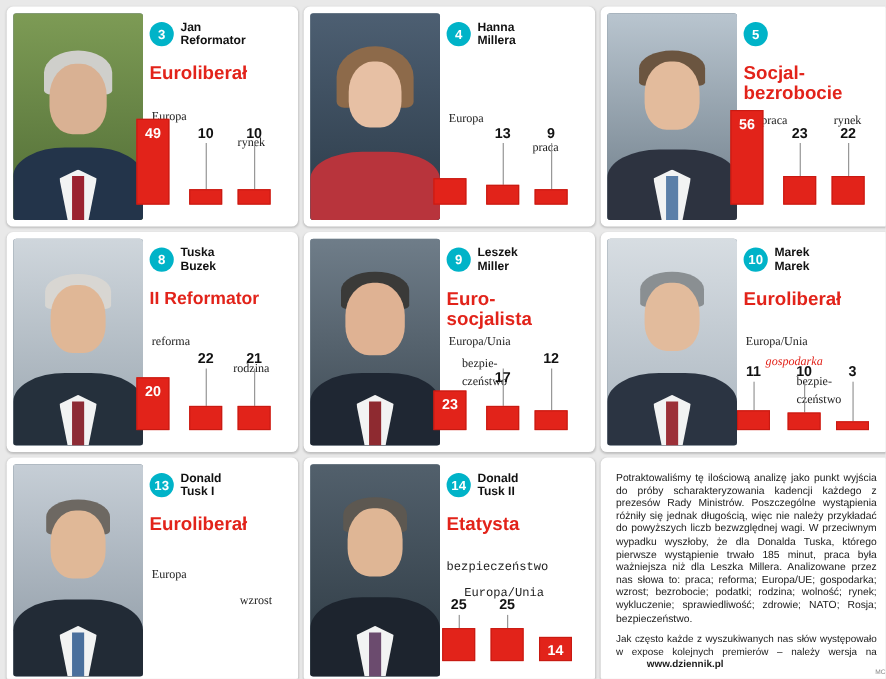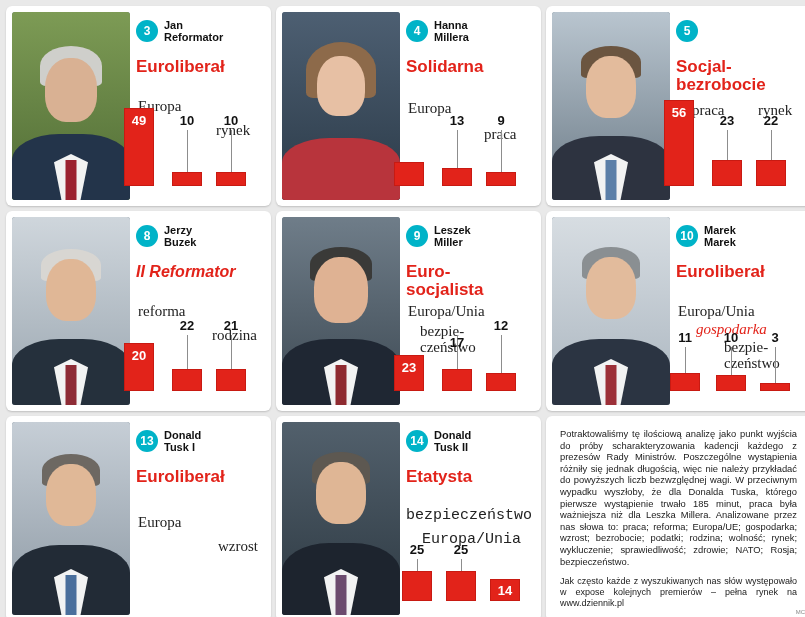--- a/index.html
+++ b/index.html
@@ -80,29 +80,29 @@
     line-height:12px;
     width:100px;
   }
   .ptype{
     position:absolute;
     top:52px;left:130px;
     font-size:17px;font-weight:bold;color:#e2231a;
     line-height:18px;
     width:126px;
   }
-  .ptype.small{font-size:16px;font-style:italic;}
+  .ptype.small{font-size:16px;}
   
   .words{
     position:absolute;
     left:128px;right:6px;
     top:84px;
     height:90px;
     font-family:"Liberation Serif",serif;
-    font-size:15px;color:#222;
+    font-size:11px;color:#222;
   }
   .w{position:absolute;white-space:nowrap;line-height:16px;}
   .w.red{color:#e2231a;font-style:italic;}
   
   .bars{
     position:absolute;
     left:118px;right:4px;bottom:6px;
     height:118px;
   }
   .bar{
@@ -137,21 +137,21 @@
     border-radius:6px;
     padding:12px 14px 8px 14px;
     box-sizing:border-box;
     font-size:9.4px;
     line-height:11.6px;
     color:#1a1a1a;
     position:relative;
   }
   .textcard p{margin:0 0 9px 0;text-align:justify;}
   .textcard .foot{font-size:9px;line-height:11px;}
-  .textcard b{font-weight:normal;}
+  .textcard b{font-weight:bold;margin-left:28px;}
   .credit{
     position:absolute;right:6px;bottom:2px;
     font-size:6px;color:#888;
   }
 </style>
 </head>
 <body>
 
 <div class="grid">
 
@@ -195,21 +195,20 @@
     <div class="photo">
       <div class="sky" style="background:linear-gradient(#4d5f72,#2b3a48);"></div>
       <div class="hair" style="top:30px;width:70px;height:56px;background:#8d6a4a;"></div>
       <div class="face" style="top:44px;width:48px;height:60px;background:#e7c0a4;"></div>
       <div class="body" style="width:118px;height:62px;background:#b8343c;"></div>
     </div>
     <div class="num">4</div>
     <div class="pname">
       <span>Hanna</span><br><span>Millera</span>
     </div>
-    <div class="ptype">Solidarna</div>
     <div class="words">
       <span class="w" style="left:4px;top:10px;">Europa</span>
       <span class="w" style="left:80px;top:36px;">praca</span>
     </div>
     <div class="bars">
       <div class="bar" style="left:0px;">
         <div class="rect" style="height:24px;"></div>
         <div class="val inside" style="bottom:5px;margin-left:47px;">15</div>
       </div>
       <div class="bar" style="left:48px;">
@@ -263,21 +262,21 @@
     <div class="photo">
       <div class="sky" style="background:linear-gradient(#cfd6dc,#9aa6b0);"></div>
       <div class="hair" style="top:32px;width:60px;height:32px;background:#d8d6d2;"></div>
       <div class="face" style="top:42px;width:50px;height:62px;background:#e0b796;"></div>
       <div class="body" style="width:118px;height:66px;background:#25303c;"></div>
       <div class="shirt"></div>
       <div class="tie" style="background:#8d2b35;"></div>
     </div>
     <div class="num">8</div>
     <div class="pname">
-      <span>Jerzy</span><br><span>Buzek</span>
+      <span>Tuska</span><br><span>Buzek</span>
     </div>
     <div class="ptype small">II Reformator</div>
     <div class="words">
       <span class="w" style="left:4px;top:8px;">reforma</span>
       <span class="w" style="left:78px;top:32px;">rodzina</span>
     </div>
     <div class="bars">
       <div class="bar" style="left:0px;">
         <div class="rect" style="height:48px;"></div>
         <div class="val inside" style="bottom:28px;">20</div>
@@ -424,18 +423,18 @@
       <div class="bar" style="left:96px;">
         <div class="rect" style="height:22px;"></div>
         <div class="val inside" style="bottom:3px;">14</div>
       </div>
     </div>
   </div>
 
   <div class="card textcard">
     <p>Potraktowaliśmy tę ilościową analizę jako punkt wyjścia do próby scharakteryzowania kadencji każdego z prezesów Rady Ministrów. Poszczególne wystąpienia różniły się jednak długością, więc nie należy przykładać do powyższych liczb bezwzględnej wagi. W przeciwnym wypadku wyszłoby, że dla Donalda Tuska, którego pierwsze wystąpienie trwało 185 minut, praca była ważniejsza niż dla Leszka Millera. Analizowane przez nas słowa to: praca; reforma; Europa/UE; gospodarka; wzrost; bezrobocie; podatki; rodzina; wolność; rynek; wykluczenie; sprawiedliwość; zdrowie; NATO; Rosja; bezpieczeństwo.</p>
     <p class="foot">
-      <span>Jak często każde z wyszukiwanych nas słów występowało w expose kolejnych premierów – pełna rynek na </span><b>www.dziennik.pl</b>
+      <span>Jak często każde z wyszukiwanych nas słów występowało w expose kolejnych premierów – należy wersja na </span><b>www.dziennik.pl</b>
     </p>
     <span class="credit">MC</span>
   </div>
 
 </div>
 
 </body></html>

